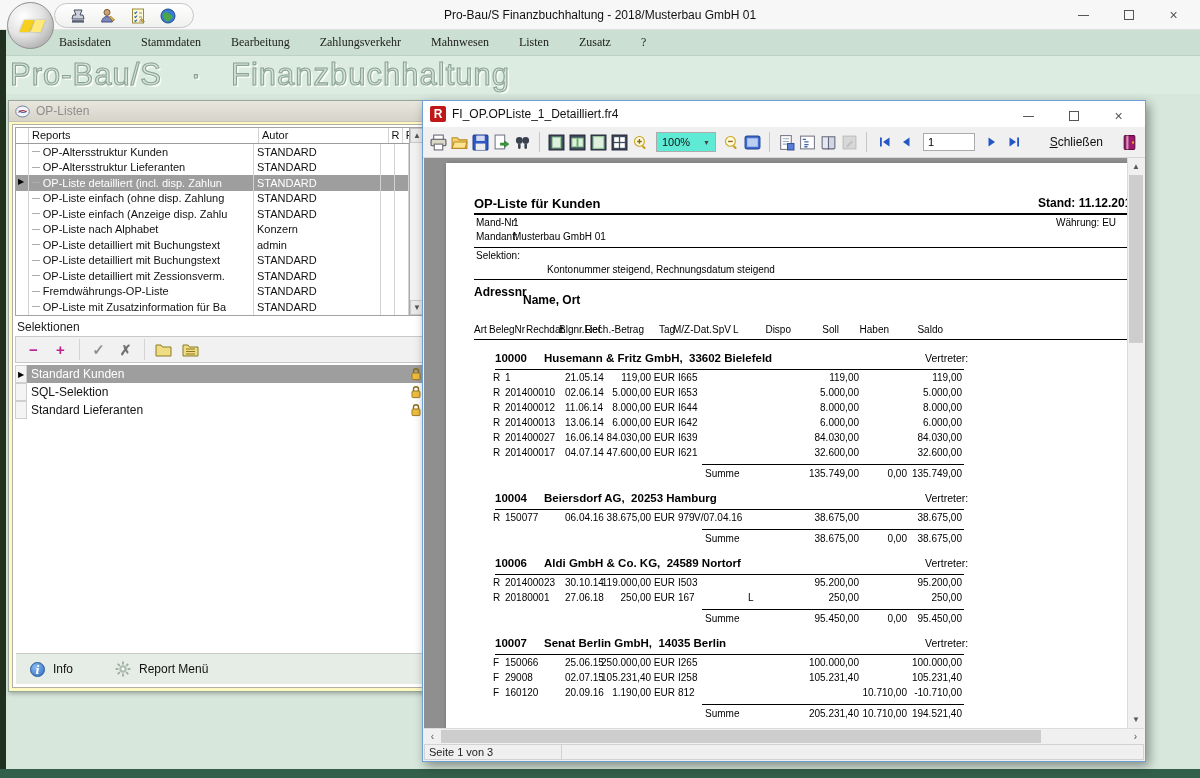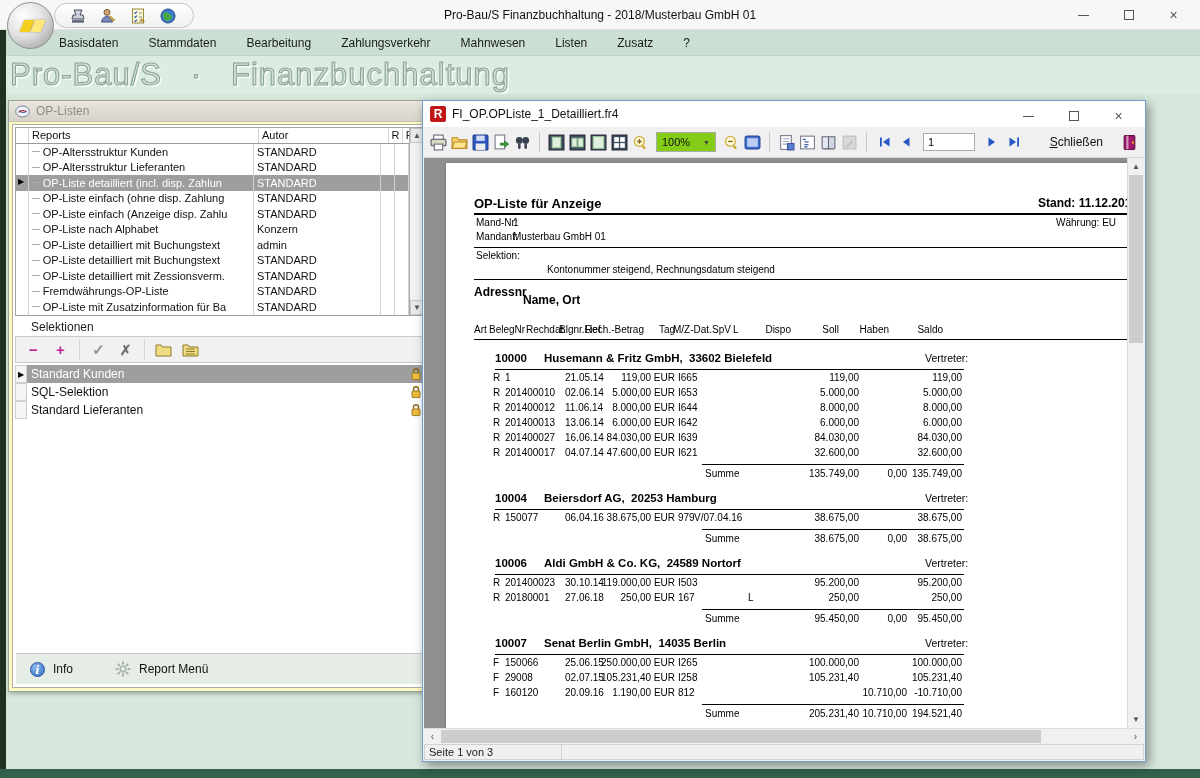--- a/index.html
+++ b/index.html
@@ -25,21 +25,21 @@
                     transform:skewX(-22deg); top:17px; box-shadow:0 0 2px rgba(120,90,0,.5); }
   .app-logo .m1 { left:14px; } .app-logo .m2 { left:25px; background:#ffe97a; }
 
   .quick-pill { position:absolute; left:54px; top:3px; height:25px; border:1px solid #c6c6c6;
                 border-radius:13px; background:linear-gradient(#ffffff,#f0f0ee); display:flex;
                 align-items:center; gap:12px; padding:0 16px 0 14px; z-index:20; }
   .qicon { width:18px; height:18px; display:block; }
 
   .menubar { position:absolute; left:0; top:30px; right:0; height:26px; background:#cbdfd2;
              border-bottom:1px solid #bdd3c5; display:flex; align-items:center; padding-left:44px; }
-  .menu-item { padding:0 15px; font-size:12px; color:#1c1c1c; }
+  .menu-item { padding:0 15px; font-size:12px; color:#1c1c1c;font-family:Liberation Serif, serif; }
 
   .heading-band { position:absolute; left:0; top:56px; right:0; height:38px; background:#dcece0; }
   .heading { position:absolute; left:10px; top:1px; font-size:31px; letter-spacing:1px;
              color:#d3e4d7; -webkit-text-stroke:1.1px #8da394;
              text-shadow:2px 2px 0 #f7fcf8; white-space:pre; }
 
   .edge-left { position:absolute; left:0; top:30px; width:6px; bottom:0; background:#22301f; }
   .edge-bottom { position:absolute; left:0; right:0; bottom:0; height:9px; background:#33604b; }
   .desktop { position:absolute; left:6px; top:94px; right:0; bottom:9px; background:#d7e7dc; }
 
@@ -67,21 +67,21 @@
                 align-self:stretch; display:flex; align-items:center; }
   .grow .rep { width:230px; } .grow .aut { width:130px; } .grow .rc,.grow .pc { width:14px; }
   .grow.selected { background:#9e9e9e; color:#fff; }
   .tick { display:inline-block; width:8px; height:1px; background:#adadad; margin-right:3px; flex:none; }
   .gscroll { position:absolute; right:0; top:0; bottom:0; width:15px; border-left:1px solid #a9a9a9;
              background:#f2f2f2; }
   .sbtn { height:15px; display:flex; align-items:center; justify-content:center; font-size:8px;
           color:#555; border:1px solid #c9c9c9; background:#eaeaea; }
   .sbtn.bot { position:absolute; bottom:0; left:0; right:0; }
 
-  .sel-label { position:absolute; left:18px; top:195px; font-size:12px; color:#1c1c1c; }
+  .sel-label { position:absolute; left:4px; top:195px; font-size:12px; color:#1c1c1c; }
   .sel-tb { position:absolute; left:2px; right:2px; top:211px; height:27px; background:#f1f1f1;
             border:1px solid #c8c8c8; display:flex; align-items:center; padding-left:4px; }
   .tbb { width:27px; height:23px; display:flex; align-items:center; justify-content:center;
          font-weight:bold; font-size:15px; }
   .tbb.minus,.tbb.plus { color:#b6228f; }
   .tbb.check { color:#8f8f8f; } .tbb.cross { color:#707070; font-size:14px; }
   .tsep2 { width:1px; height:21px; background:#d4d4d4; margin:0 5px; }
 
   .sel-list { position:absolute; left:2px; right:2px; top:240px; height:55px; }
   .srow { display:flex; height:18px; align-items:center; position:relative; font-size:12px; }
@@ -105,21 +105,21 @@
              border:1px solid #6ea0d8; box-shadow:3px 4px 10px rgba(0,0,0,.4); }
   .rep-title { height:26px; background:#ffffff; display:flex; align-items:center; gap:6px;
                padding-left:7px; font-size:12px; }
   .fr-icon { width:16px; height:16px; background:#c01818; border-radius:2px; color:#fff;
              font-weight:bold; font-size:12px; text-align:center; line-height:16px; flex:none; }
   .rep-title .win-controls { top:0; }
   .rep-tb { height:31px; border-bottom:1px solid #d6d6d6; display:flex; align-items:center;
             padding:0 7px; gap:4px; background:#f0f0f0; }
   .ticon { width:17px; height:17px; display:block; }
   .tsep { width:1px; height:20px; background:#c6c6c6; margin:0 4px; flex:none; }
-  .zoom-combo { width:60px; height:20px; border:1px solid #ababab; background:#84cc16; font-size:11px;
+  .zoom-combo { width:60px; height:20px; border:1px solid #ababab; background:#5eead4; font-size:11px;
                 display:flex; align-items:center; justify-content:space-between; padding:0 5px; margin:12px 3px; }
   .zoom-combo .arr { font-size:7px; color:#444; }
   .page-input { width:52px; height:18px; border:1px solid #ababab; background:#fff; font-size:11px;
                 padding:0 4px; margin:0 4px; font-family:"Liberation Sans",sans-serif; }
   .navb { width:18px; height:18px; display:flex; align-items:center; justify-content:center; }
   .schliessen { margin-left:auto; font-size:12px; color:#111; display:block; padding-right:14px; }
   .schliessen::first-letter { text-decoration:underline; }
 
   .preview { position:absolute; left:1px; right:1px; top:57px; bottom:33px; background:#8f8f8f; overflow:hidden; }
   .page { position:absolute; left:22px; top:5px; width:684px; height:1100px; background:#ffffff;
@@ -598,21 +598,21 @@
         <rect x="5" y="1.5" width="2" height="13" fill="#ffffff" opacity=".55"></rect>
         <rect x="10.5" y="7" width="1.6" height="2" fill="#f4c800"></rect>
       </svg>
   </div>
 
   <div class="preview">
     <div class="page">
       <div class="pg">
 
         <div class="t-row">
-          <span class="f pg-title">OP-Liste für Anzeige</span>
+          <span class="f pg-title">OP-Liste für Kunden</span>
           <span class="f pg-stand">Stand: 11.12.201</span>
         </div>
         <div class="rule2"></div>
 
         <div class="m-row">
           <span class="f lbl">Mand-Nr:</span>
           <span class="f val">1</span>
           <span class="f wahr">Währung: EU</span>
         </div>
         <div class="m-row">

